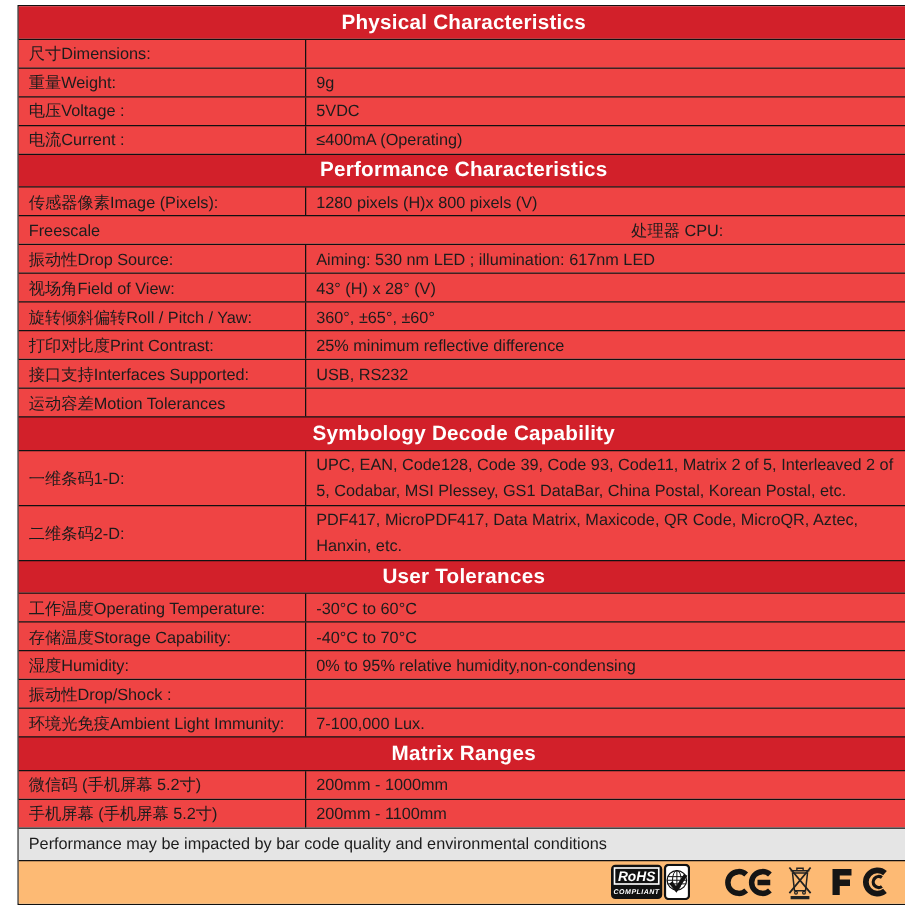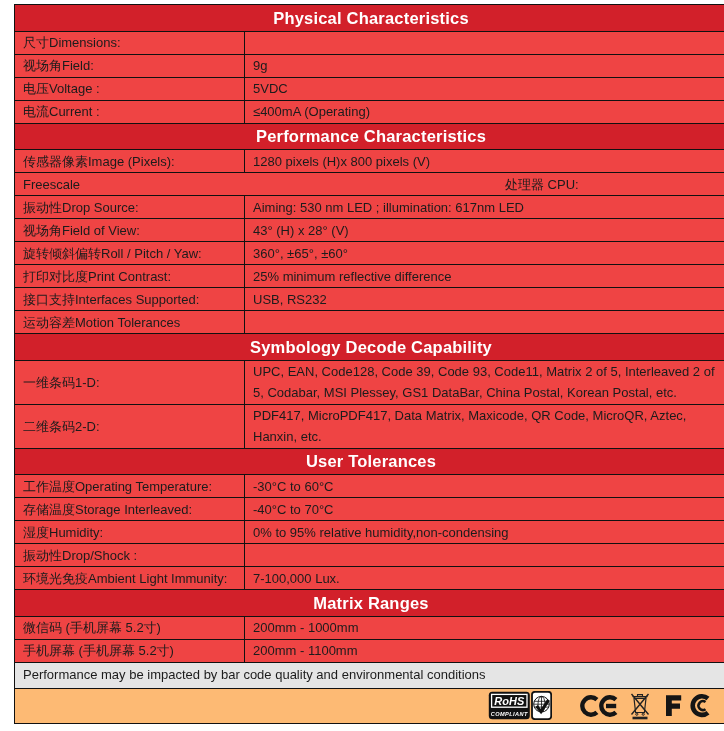--- a/index.html
+++ b/index.html
@@ -35,21 +35,21 @@
 <body>
 
 <div class="sheet">
   <div class="spec-table">
 
     <div class="sec-header">Physical Characteristics</div>
     <div class="row">
       <div class="cell label">尺寸Dimensions:</div>
     </div>
     <div class="row">
-      <div class="cell label">视场角Field:</div>
+      <div class="cell label">重量Weight:</div>
       <div class="cell value">9g</div>
     </div>
     <div class="row">
       <div class="cell label">电压Voltage :</div>
       <div class="cell value">5VDC</div>
     </div>
     <div class="row">
       <div class="cell label">电流Current :</div>
       <div class="cell value">≤400mA (Operating)</div>
     </div>
@@ -96,21 +96,21 @@
       <div class="cell label">二维条码2-D:</div>
       <div class="cell value">PDF417, MicroPDF417, Data Matrix, Maxicode, QR Code, MicroQR, Aztec, Hanxin, etc.</div>
     </div>
 
     <div class="sec-header">User Tolerances</div>
     <div class="row">
       <div class="cell label">工作温度Operating Temperature:</div>
       <div class="cell value">-30°C to 60°C</div>
     </div>
     <div class="row">
-      <div class="cell label">存储温度Storage Interleaved:</div>
+      <div class="cell label">存储温度Storage Capability:</div>
       <div class="cell value">-40°C to 70°C</div>
     </div>
     <div class="row">
       <div class="cell label">湿度Humidity:</div>
       <div class="cell value">0% to 95% relative humidity,non-condensing</div>
     </div>
     <div class="row">
       <div class="cell label">振动性Drop/Shock :</div>
     </div>
     <div class="row">

